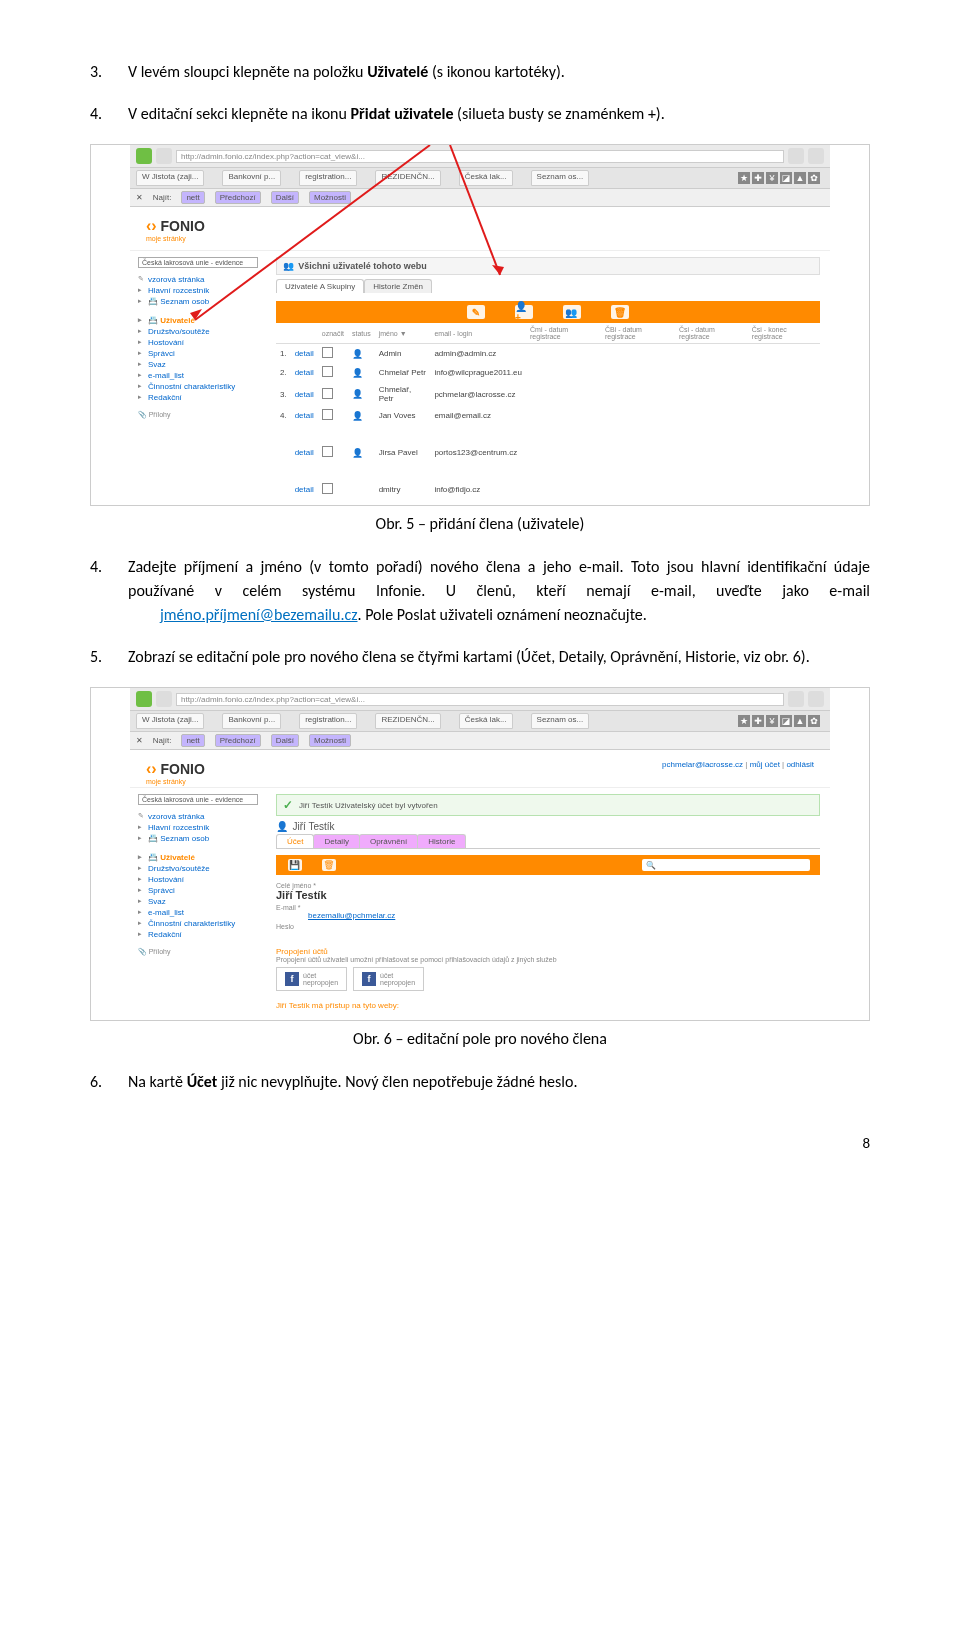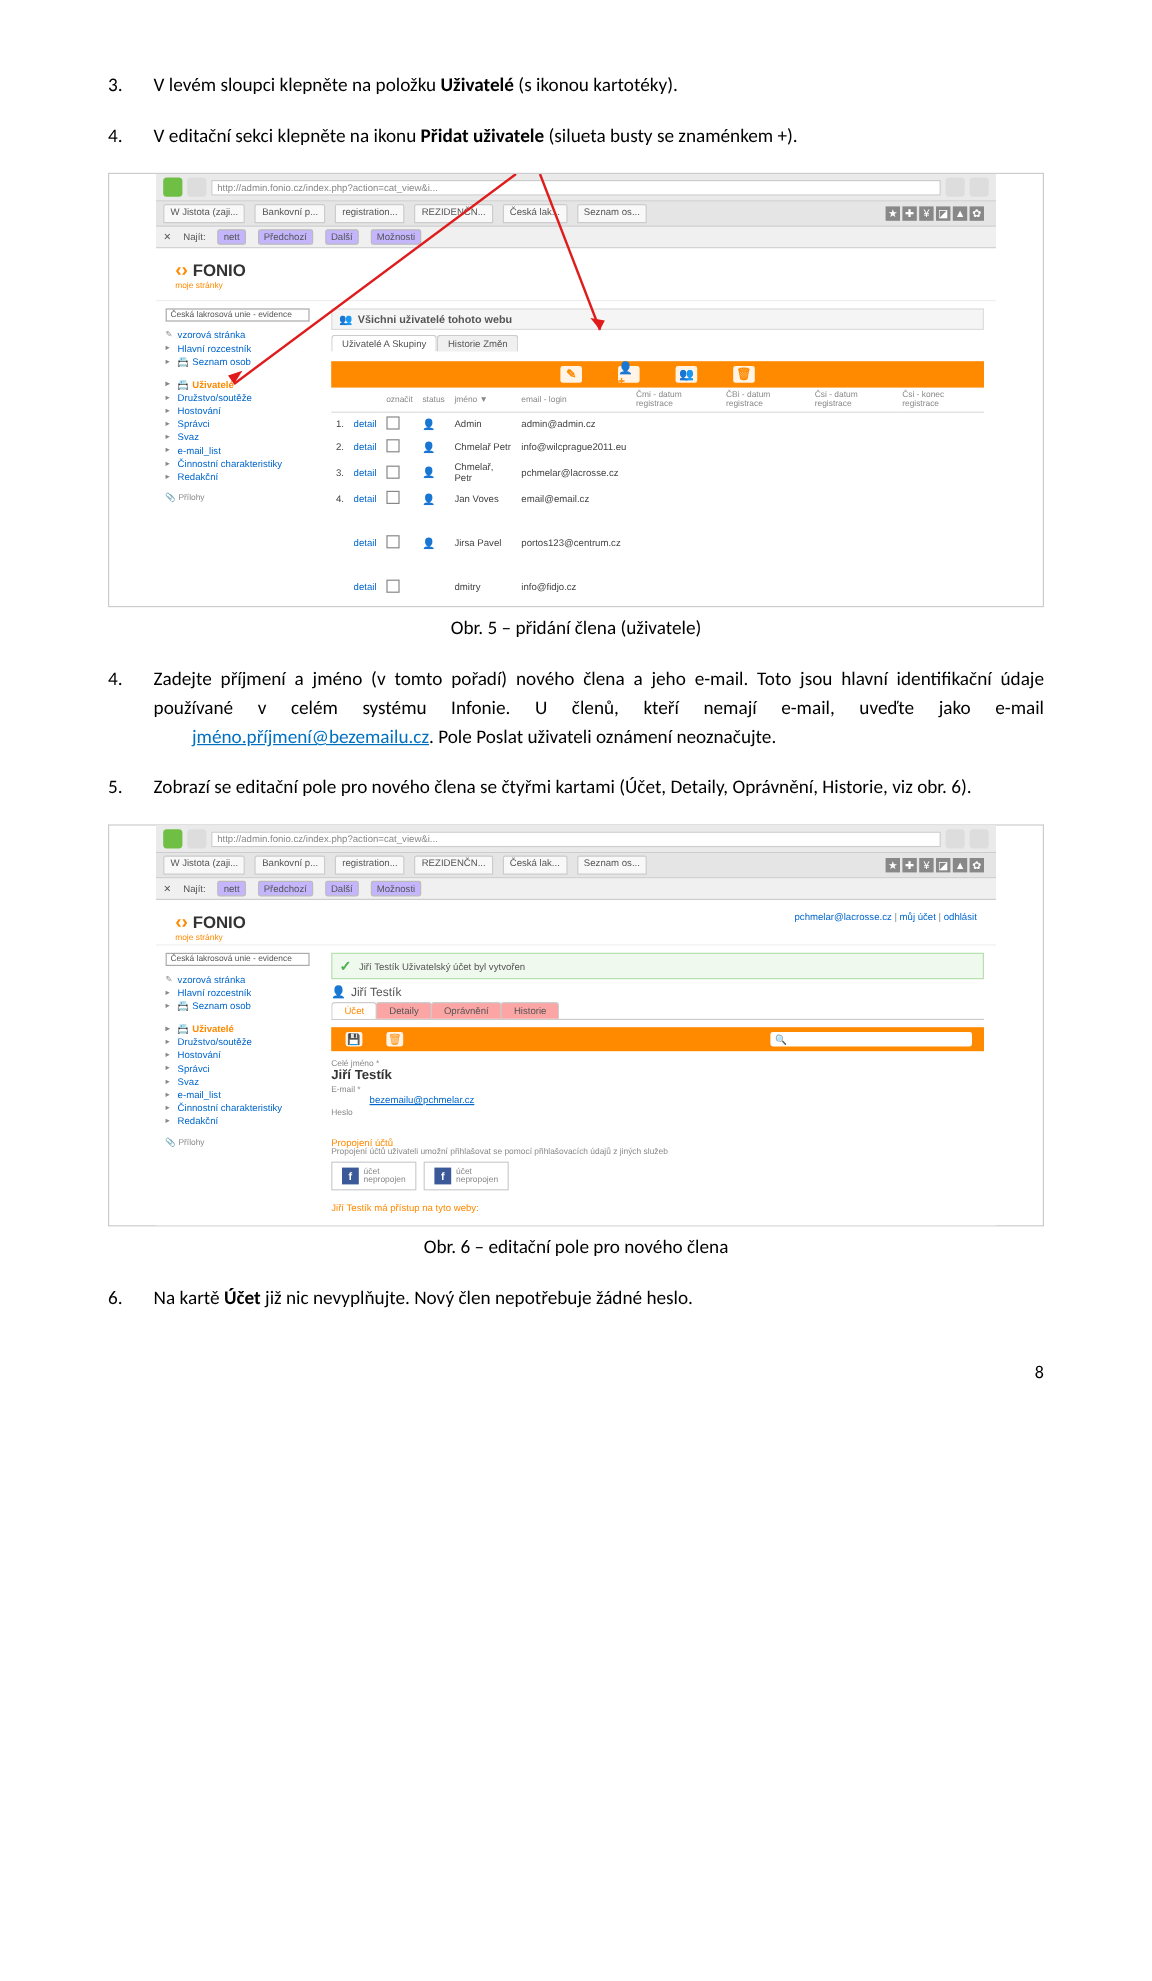--- a/index.html
+++ b/index.html
@@ -70,21 +70,21 @@
   .url-bar {
     flex:1;
     background: #fff;
     border:1px solid #ccc;
     padding:1px 4px;
     font-size:8px;
     color:#888;
   }
   .tab-strip {
     display:flex;
-    gap:8px;
+    gap:18px;
     padding: 2px 6px;
     background:#e5e5e5;
     border-bottom:1px solid #ccc;
     font-size:8px;
   }
   .tab-strip .tab {
     background:#f8f8f8;
     border:1px solid #ccc;
     padding:1px 5px;
     border-radius:2px 2px 0 0;
@@ -264,21 +264,21 @@
   .user-head .person-ico{ color:#888;}
   .inner-tabs2 {
     display:flex;
     font-size:8px;
     border-bottom:1px solid #ccc;
   }
   .inner-tabs2 .itab {
     padding:2px 10px;
     border:1px solid #ccc;
     border-bottom:none;
-    background:#fca5a5;
+    background:#f0abfc;
     border-radius:3px 3px 0 0;
     margin-right:-1px;
   }
   .inner-tabs2 .itab.active { background:#fff; color:#ff8a00;}
   .orange-bar2 {
     background:#ff8a00;
     height:20px;
     display:flex;
     align-items:center;
     margin-top:6px;

